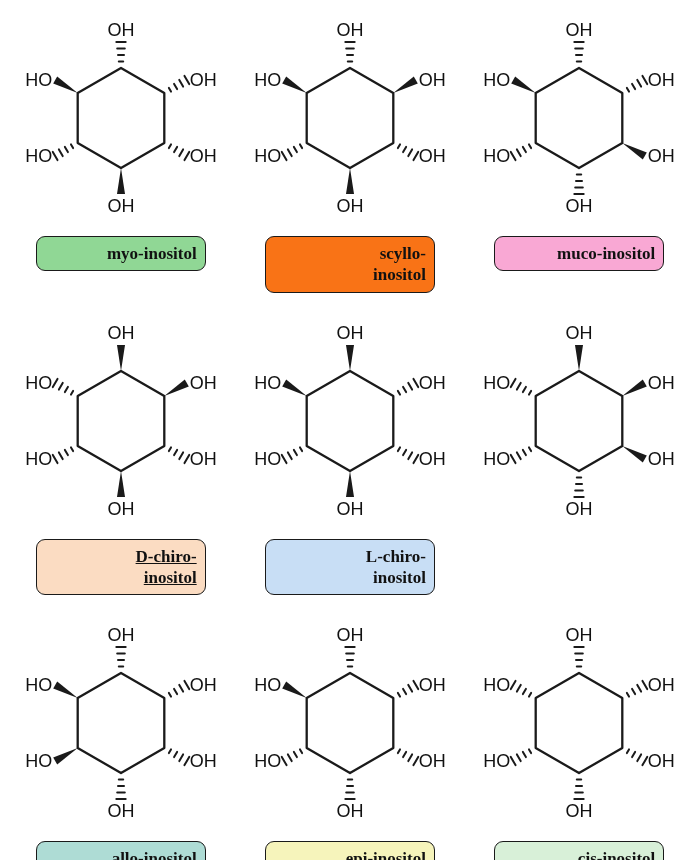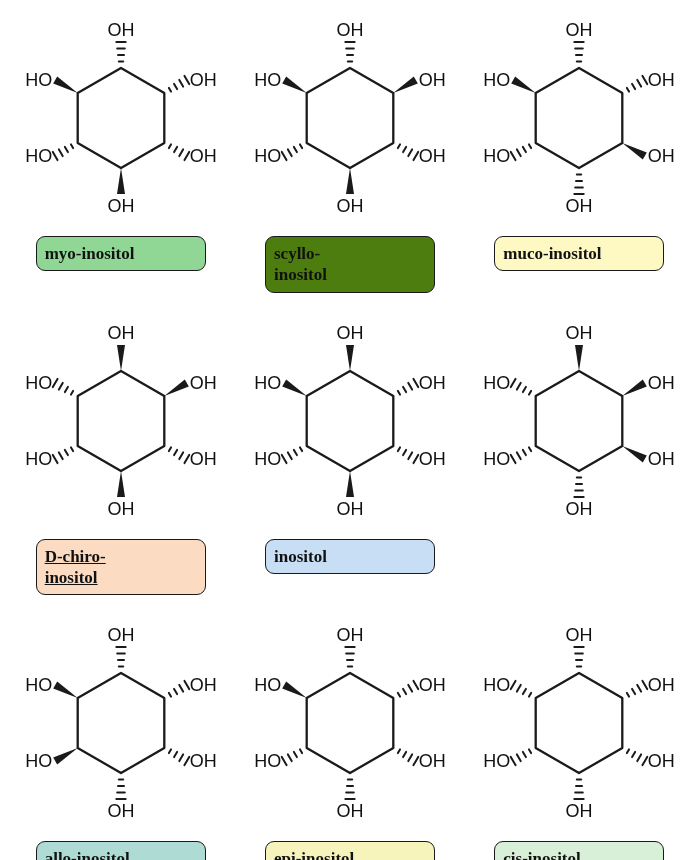--- a/index.html
+++ b/index.html
@@ -36,21 +36,21 @@
     font-family: "Liberation Sans", sans-serif;
     font-weight: 400;
   }
   .label-box {
     margin-top: 6px;
     width: 170px;
     box-sizing: border-box;
     border: 1.6px solid #1a1a1a;
     border-radius: 9px;
     padding: 6px 8px;
-    text-align: left;
+    text-align: right;
     font-family: "Liberation Serif", serif;
     font-weight: 700;
     font-size: 17px;
     color: #111;
     line-height: 1.25;
   }
 </style>
 </head>
 <body>
 
@@ -106,21 +106,21 @@
           <polygon points="108,162 104.0,188.0 112.0,188.0" fill="#1a1a1a"></polygon>
           <text x="108.0" y="206.0" text-anchor="middle" font-size="18" fill="#111" class="mol-text">OH</text>
           <line x1="58.0" y1="138.4" x2="60.1" y2="142.1" stroke="#1a1a1a" stroke-width="2" stroke-linecap="round"></line>
           <line x1="51.9" y1="140.9" x2="54.9" y2="146.1" stroke="#1a1a1a" stroke-width="2" stroke-linecap="round"></line>
           <line x1="45.9" y1="143.4" x2="49.7" y2="150.1" stroke="#1a1a1a" stroke-width="2" stroke-linecap="round"></line>
           <line x1="39.8" y1="145.9" x2="44.5" y2="154.1" stroke="#1a1a1a" stroke-width="2" stroke-linecap="round"></line>
           <text x="39.2" y="156.0" text-anchor="end" font-size="18" fill="#111" class="mol-text">HO</text>
           <polygon points="64.69872981077806,87 44.2,70.5 40.2,77.5" fill="#1a1a1a"></polygon>
           <text x="39.2" y="80.0" text-anchor="end" font-size="18" fill="#111" class="mol-text">HO</text>
         </svg>
-        <div class="label-box" style="background: #4d7c0f;">
+        <div class="label-box" style="background: #f97316;">
           <div>scyllo-</div>
           <div>inositol</div>
         </div>
       </div>
       <div class="cell">
         <svg viewBox="0 0 216 224" width="216" height="224">
           <polygon points="108.0,62.0 151.3,87.0 151.3,137.0 108.0,162.0 64.7,137.0 64.7,87.0" fill="none" stroke="#1a1a1a" stroke-width="2.3" stroke-linejoin="round"></polygon>
           <line x1="110.2" y1="55.5" x2="105.8" y2="55.5" stroke="#1a1a1a" stroke-width="2" stroke-linecap="round"></line>
           <line x1="111.0" y1="49.0" x2="105.0" y2="49.0" stroke="#1a1a1a" stroke-width="2" stroke-linecap="round"></line>
           <line x1="111.8" y1="42.5" x2="104.2" y2="42.5" stroke="#1a1a1a" stroke-width="2" stroke-linecap="round"></line>
@@ -139,21 +139,21 @@
           <line x1="103.3" y1="188.0" x2="112.7" y2="188.0" stroke="#1a1a1a" stroke-width="2" stroke-linecap="round"></line>
           <text x="108.0" y="206.0" text-anchor="middle" font-size="18" fill="#111" class="mol-text">OH</text>
           <line x1="58.0" y1="138.4" x2="60.1" y2="142.1" stroke="#1a1a1a" stroke-width="2" stroke-linecap="round"></line>
           <line x1="51.9" y1="140.9" x2="54.9" y2="146.1" stroke="#1a1a1a" stroke-width="2" stroke-linecap="round"></line>
           <line x1="45.9" y1="143.4" x2="49.7" y2="150.1" stroke="#1a1a1a" stroke-width="2" stroke-linecap="round"></line>
           <line x1="39.8" y1="145.9" x2="44.5" y2="154.1" stroke="#1a1a1a" stroke-width="2" stroke-linecap="round"></line>
           <text x="39.2" y="156.0" text-anchor="end" font-size="18" fill="#111" class="mol-text">HO</text>
           <polygon points="64.69872981077806,87 44.2,70.5 40.2,77.5" fill="#1a1a1a"></polygon>
           <text x="39.2" y="80.0" text-anchor="end" font-size="18" fill="#111" class="mol-text">HO</text>
         </svg>
-        <div class="label-box" style="background: #fef9c3;">
+        <div class="label-box" style="background: #f9a8d4;">
           <div>muco-inositol</div>
         </div>
       </div>
       <div class="cell">
         <svg viewBox="0 0 216 224" width="216" height="224">
           <polygon points="108.0,62.0 151.3,87.0 151.3,137.0 108.0,162.0 64.7,137.0 64.7,87.0" fill="none" stroke="#1a1a1a" stroke-width="2.3" stroke-linejoin="round"></polygon>
           <polygon points="108,62 112.0,36.0 104.0,36.0" fill="#1a1a1a"></polygon>
           <text x="108.0" y="30.0" text-anchor="middle" font-size="18" fill="#111" class="mol-text">OH</text>
           <polygon points="151.30127018922195,87 175.8,77.5 171.8,70.5" fill="#1a1a1a"></polygon>
           <text x="176.8" y="80.0" text-anchor="start" font-size="18" fill="#111" class="mol-text">OH</text>
@@ -199,20 +199,21 @@
           <text x="108.0" y="206.0" text-anchor="middle" font-size="18" fill="#111" class="mol-text">OH</text>
           <line x1="58.0" y1="138.4" x2="60.1" y2="142.1" stroke="#1a1a1a" stroke-width="2" stroke-linecap="round"></line>
           <line x1="51.9" y1="140.9" x2="54.9" y2="146.1" stroke="#1a1a1a" stroke-width="2" stroke-linecap="round"></line>
           <line x1="45.9" y1="143.4" x2="49.7" y2="150.1" stroke="#1a1a1a" stroke-width="2" stroke-linecap="round"></line>
           <line x1="39.8" y1="145.9" x2="44.5" y2="154.1" stroke="#1a1a1a" stroke-width="2" stroke-linecap="round"></line>
           <text x="39.2" y="156.0" text-anchor="end" font-size="18" fill="#111" class="mol-text">HO</text>
           <polygon points="64.69872981077806,87 44.2,70.5 40.2,77.5" fill="#1a1a1a"></polygon>
           <text x="39.2" y="80.0" text-anchor="end" font-size="18" fill="#111" class="mol-text">HO</text>
         </svg>
         <div class="label-box" style="background: rgb(200, 222, 245);">
+          <div>L-chiro-</div>
           <div>inositol</div>
         </div>
       </div>
       <div class="cell">
         <svg viewBox="0 0 216 224" width="216" height="224">
           <polygon points="108.0,62.0 151.3,87.0 151.3,137.0 108.0,162.0 64.7,137.0 64.7,87.0" fill="none" stroke="#1a1a1a" stroke-width="2.3" stroke-linejoin="round"></polygon>
           <polygon points="108,62 112.0,36.0 104.0,36.0" fill="#1a1a1a"></polygon>
           <text x="108.0" y="30.0" text-anchor="middle" font-size="18" fill="#111" class="mol-text">OH</text>
           <polygon points="151.30127018922195,87 175.8,77.5 171.8,70.5" fill="#1a1a1a"></polygon>
           <text x="176.8" y="80.0" text-anchor="start" font-size="18" fill="#111" class="mol-text">OH</text>

